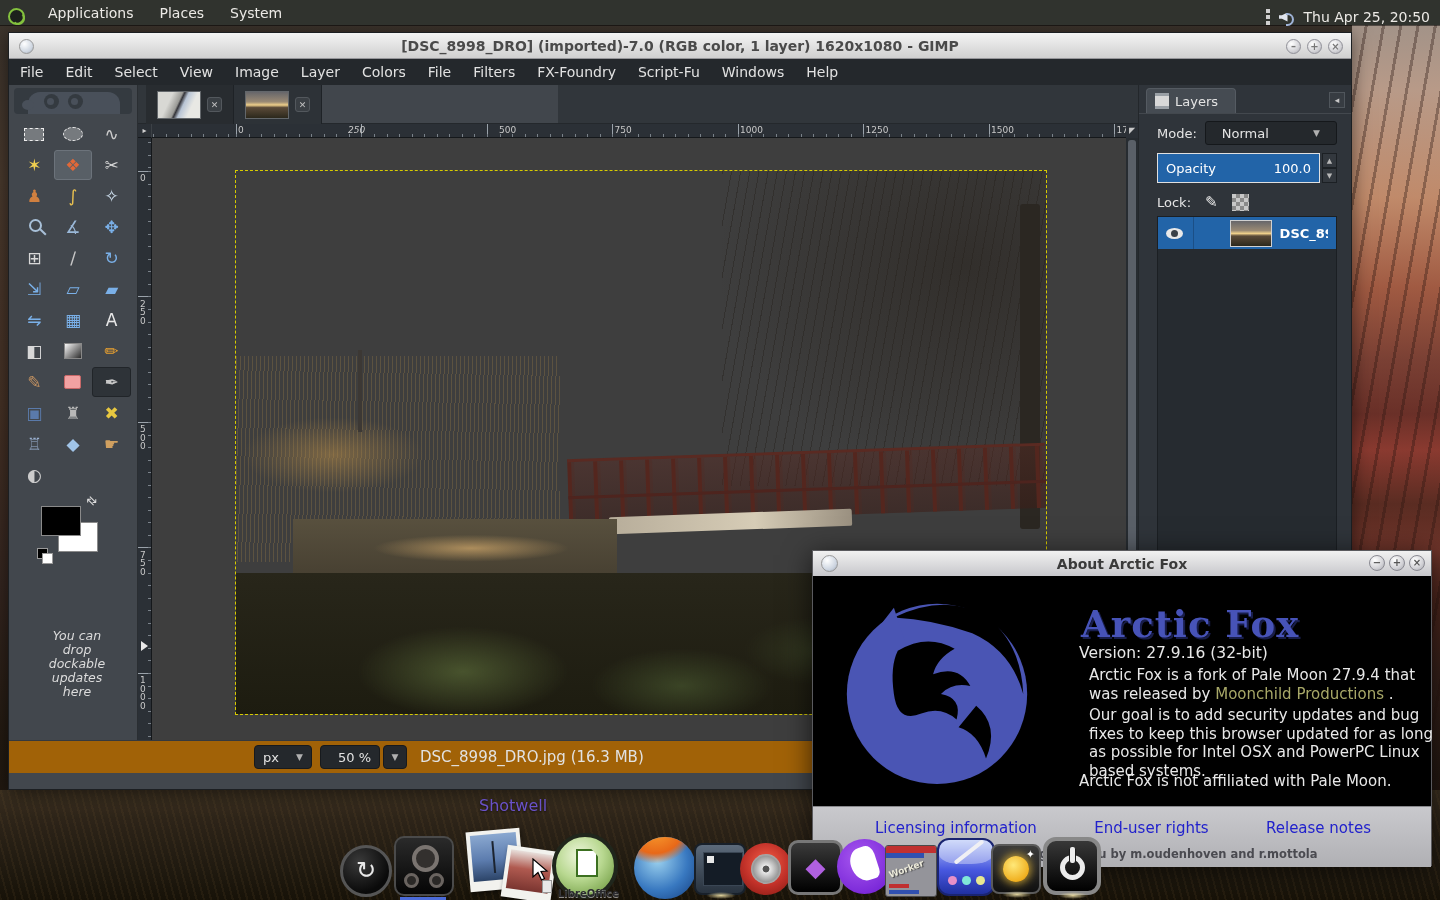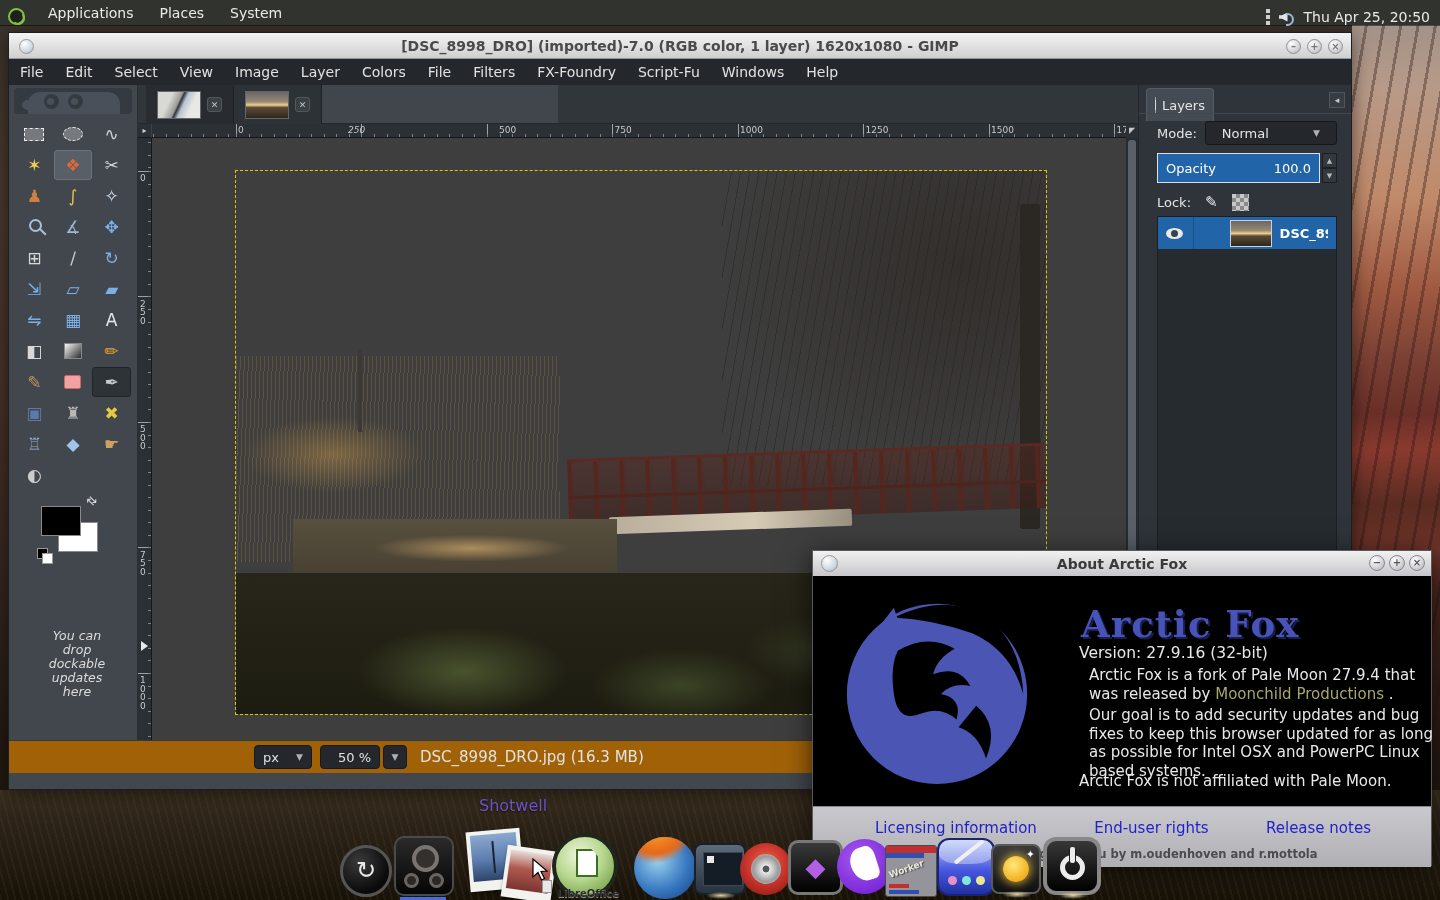--- a/index.html
+++ b/index.html
@@ -132,21 +132,21 @@
   .statusbar{position:absolute;left:0;right:0;bottom:16px;height:33px;background:#a16207;display:flex;align-items:center;color:#e2e2e2;border-top:1px solid #35393e}
   .sbox{background:#24282c;border:1px solid #171a1d;border-radius:4px;height:24px;display:flex;align-items:center;padding:0 8px;font-size:13px;gap:8px}
   .sb-unit{margin-left:245px;width:58px;justify-content:space-between}
   .sb-zoom{margin-left:8px;width:60px;justify-content:flex-end}
   .sb-zbtn{margin-left:3px;width:24px;justify-content:center}
   .caret{font-size:9px;color:#b0b0b0}
   .sb-file{margin-left:13px;font-size:15px}
 
   
   .layers{position:absolute;right:0;top:52px;width:213px;bottom:33px;background:#2f343a;border-left:1px solid #23272b;color:#e4e4e4;font-size:13px}
-  .ltab{position:absolute;left:7px;top:3px;width:68px;height:25px;background:#454b52;border:1px solid #555b62;border-bottom:none;border-radius:4px 4px 0 0;display:flex;align-items:center;gap:6px;padding:16px 8px}
+  .ltab{position:absolute;left:7px;top:3px;width:90px;height:25px;background:#454b52;border:1px solid #555b62;border-bottom:none;border-radius:4px 4px 0 0;display:flex;align-items:center;gap:6px;padding:8px 8px}
   .licon{width:14px;height:10px;background:#d8d8d8;box-shadow:0 -3px 0 #9aa0a6,0 3px 0 #9aa0a6;margin:3px 0}
   .ltab-arrow{position:absolute;right:6px;top:7px;width:16px;height:16px;background:#373c42;border:1px solid #50565c;color:#c8c8c8;font-size:9px;display:flex;align-items:center;justify-content:center}
   .ltab-line{position:absolute;left:0;right:0;top:28px;border-bottom:1px solid #43484e}
   .lrow-mode{position:absolute;left:18px;right:14px;top:36px;display:flex;align-items:center;gap:8px}
   .ldrop{flex:1;height:24px;background:#24282c;border:1px solid #15181b;border-radius:3px;display:flex;align-items:center;justify-content:space-between;padding:0 16px}
   .lrow-op{position:absolute;left:18px;right:14px;top:68px;height:30px}
   .opacity-box{position:absolute;left:0;right:17px;top:0;height:30px;background:#2264a8;border:1px solid #e0e0e0;display:flex;align-items:center;justify-content:space-between;padding:0 8px;color:#fff}
   .spinner{position:absolute;right:0;top:0;width:15px;height:30px;display:flex;flex-direction:column}
   .spinner div{flex:1;background:#33383e;border:1px solid #1c2024;color:#b8b8b8;font-size:7px;display:flex;align-items:center;justify-content:center}
   .lrow-lock{position:absolute;left:18px;right:14px;top:108px;display:flex;align-items:center;gap:14px}

